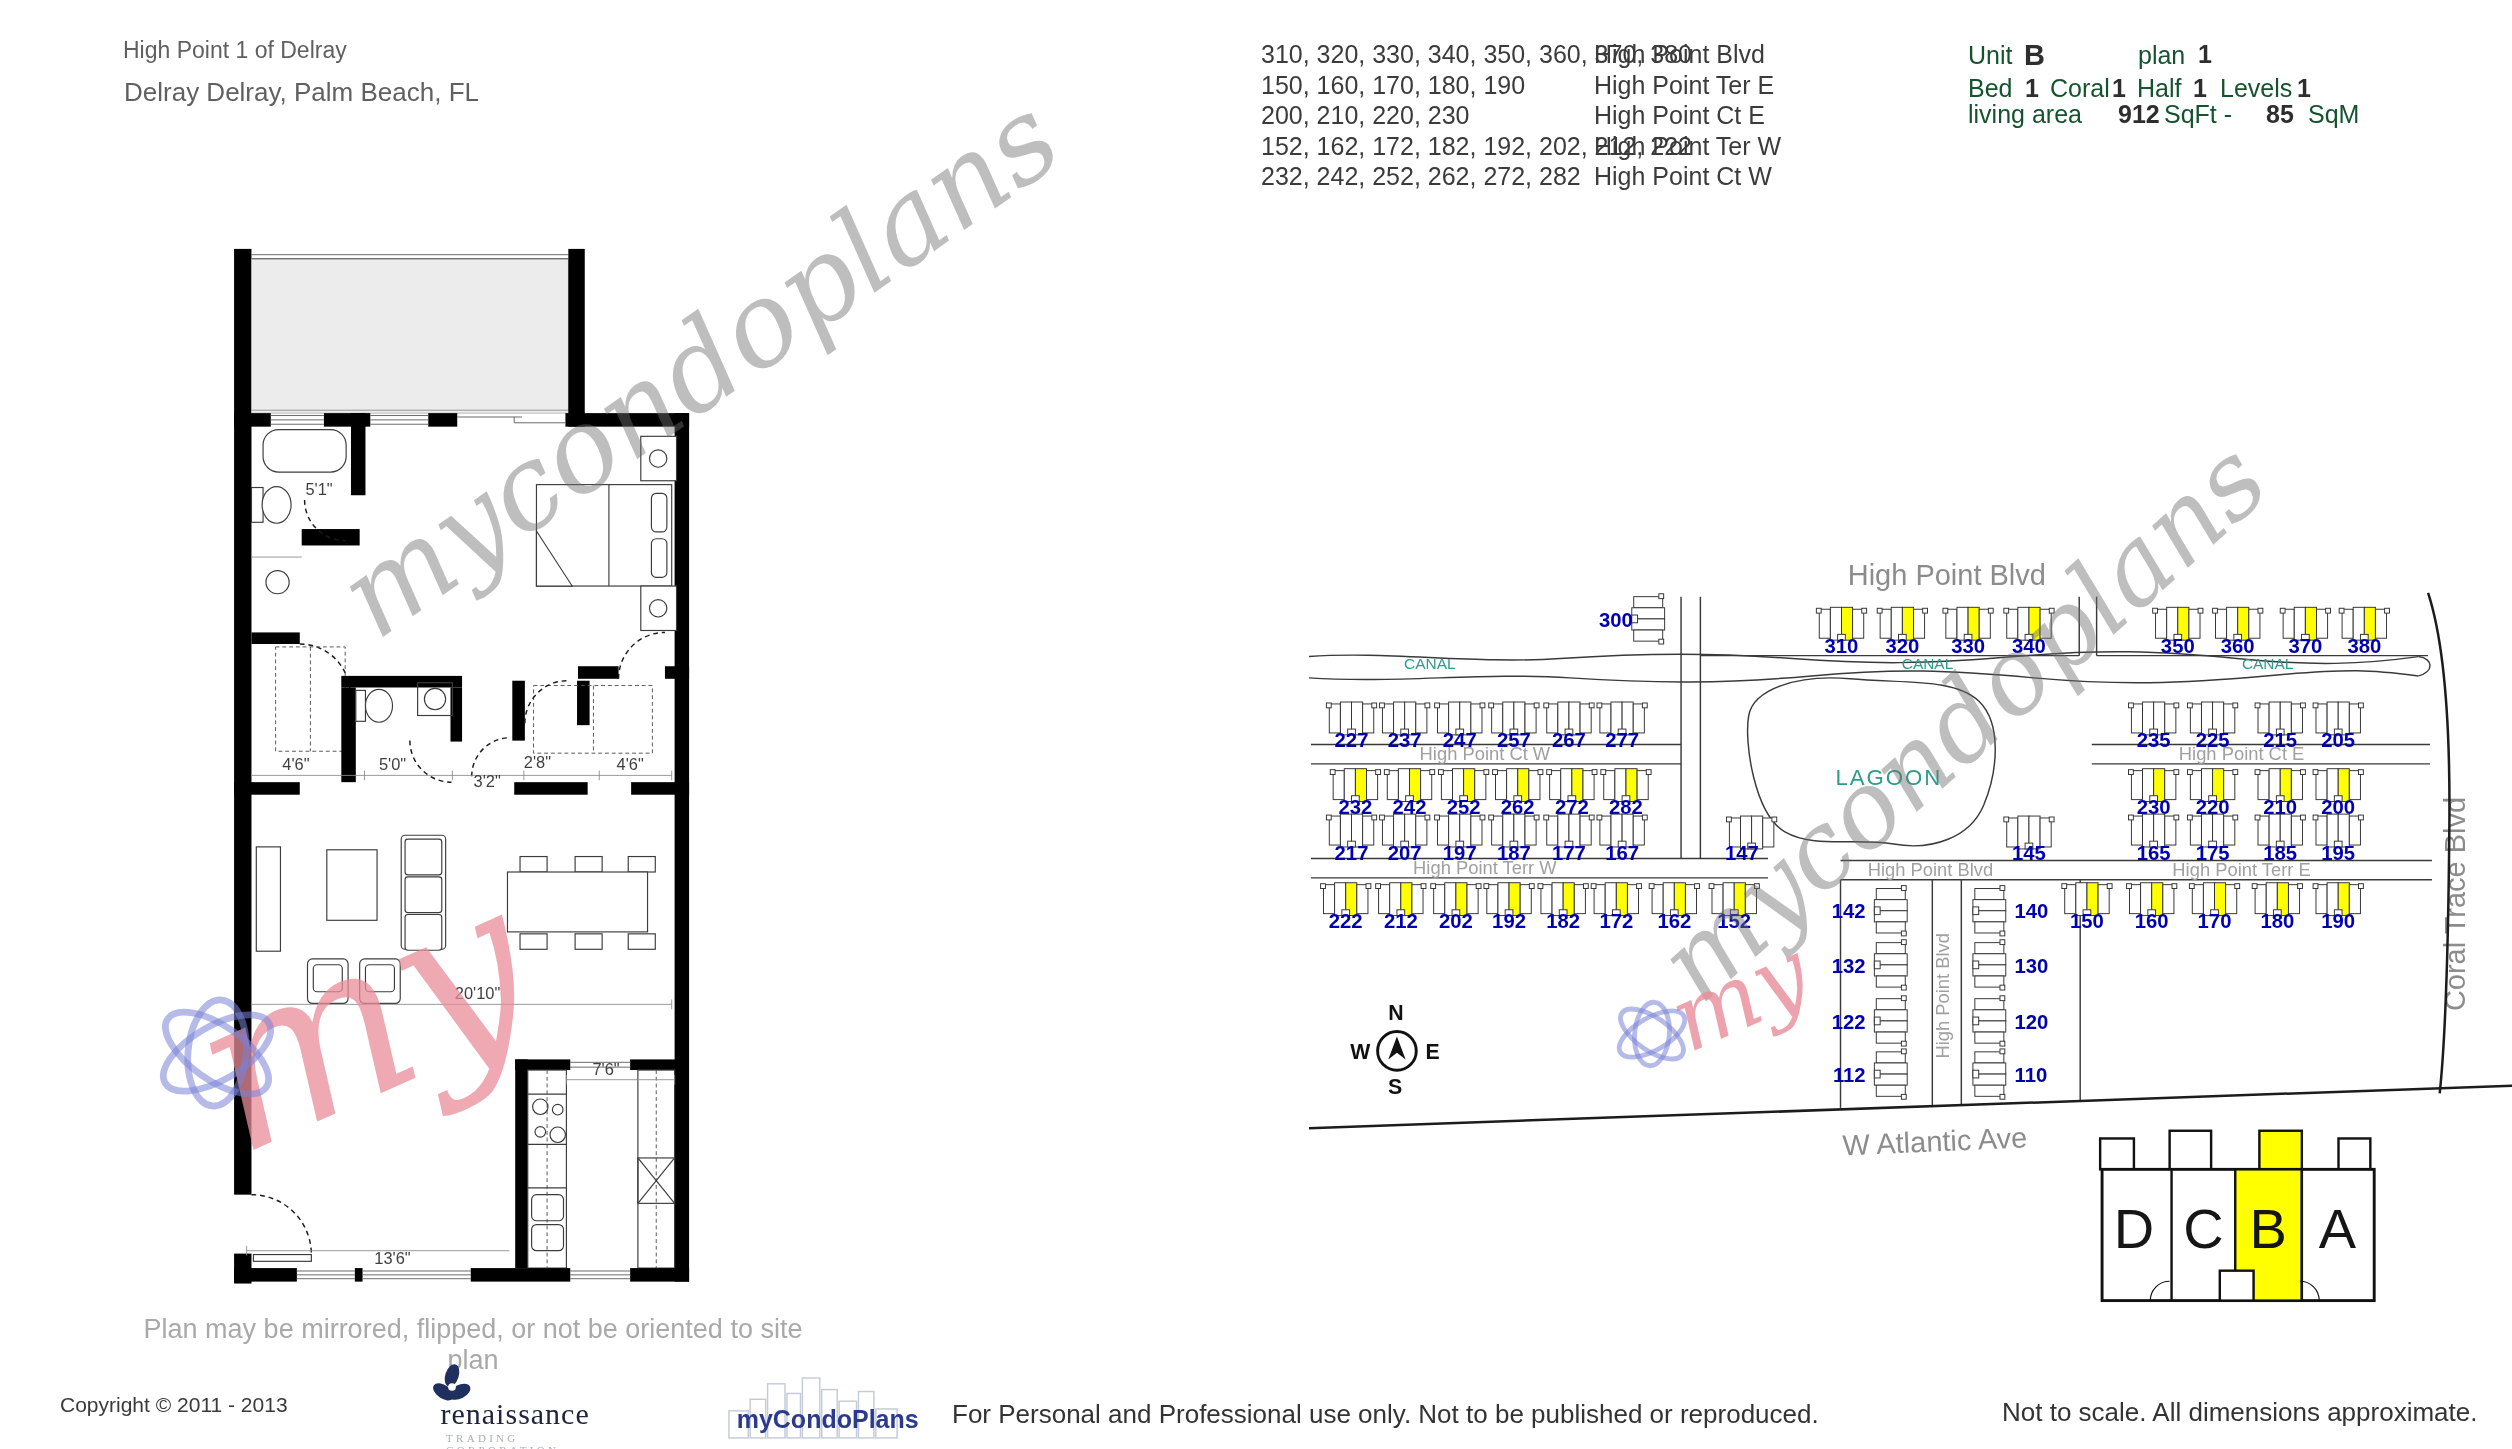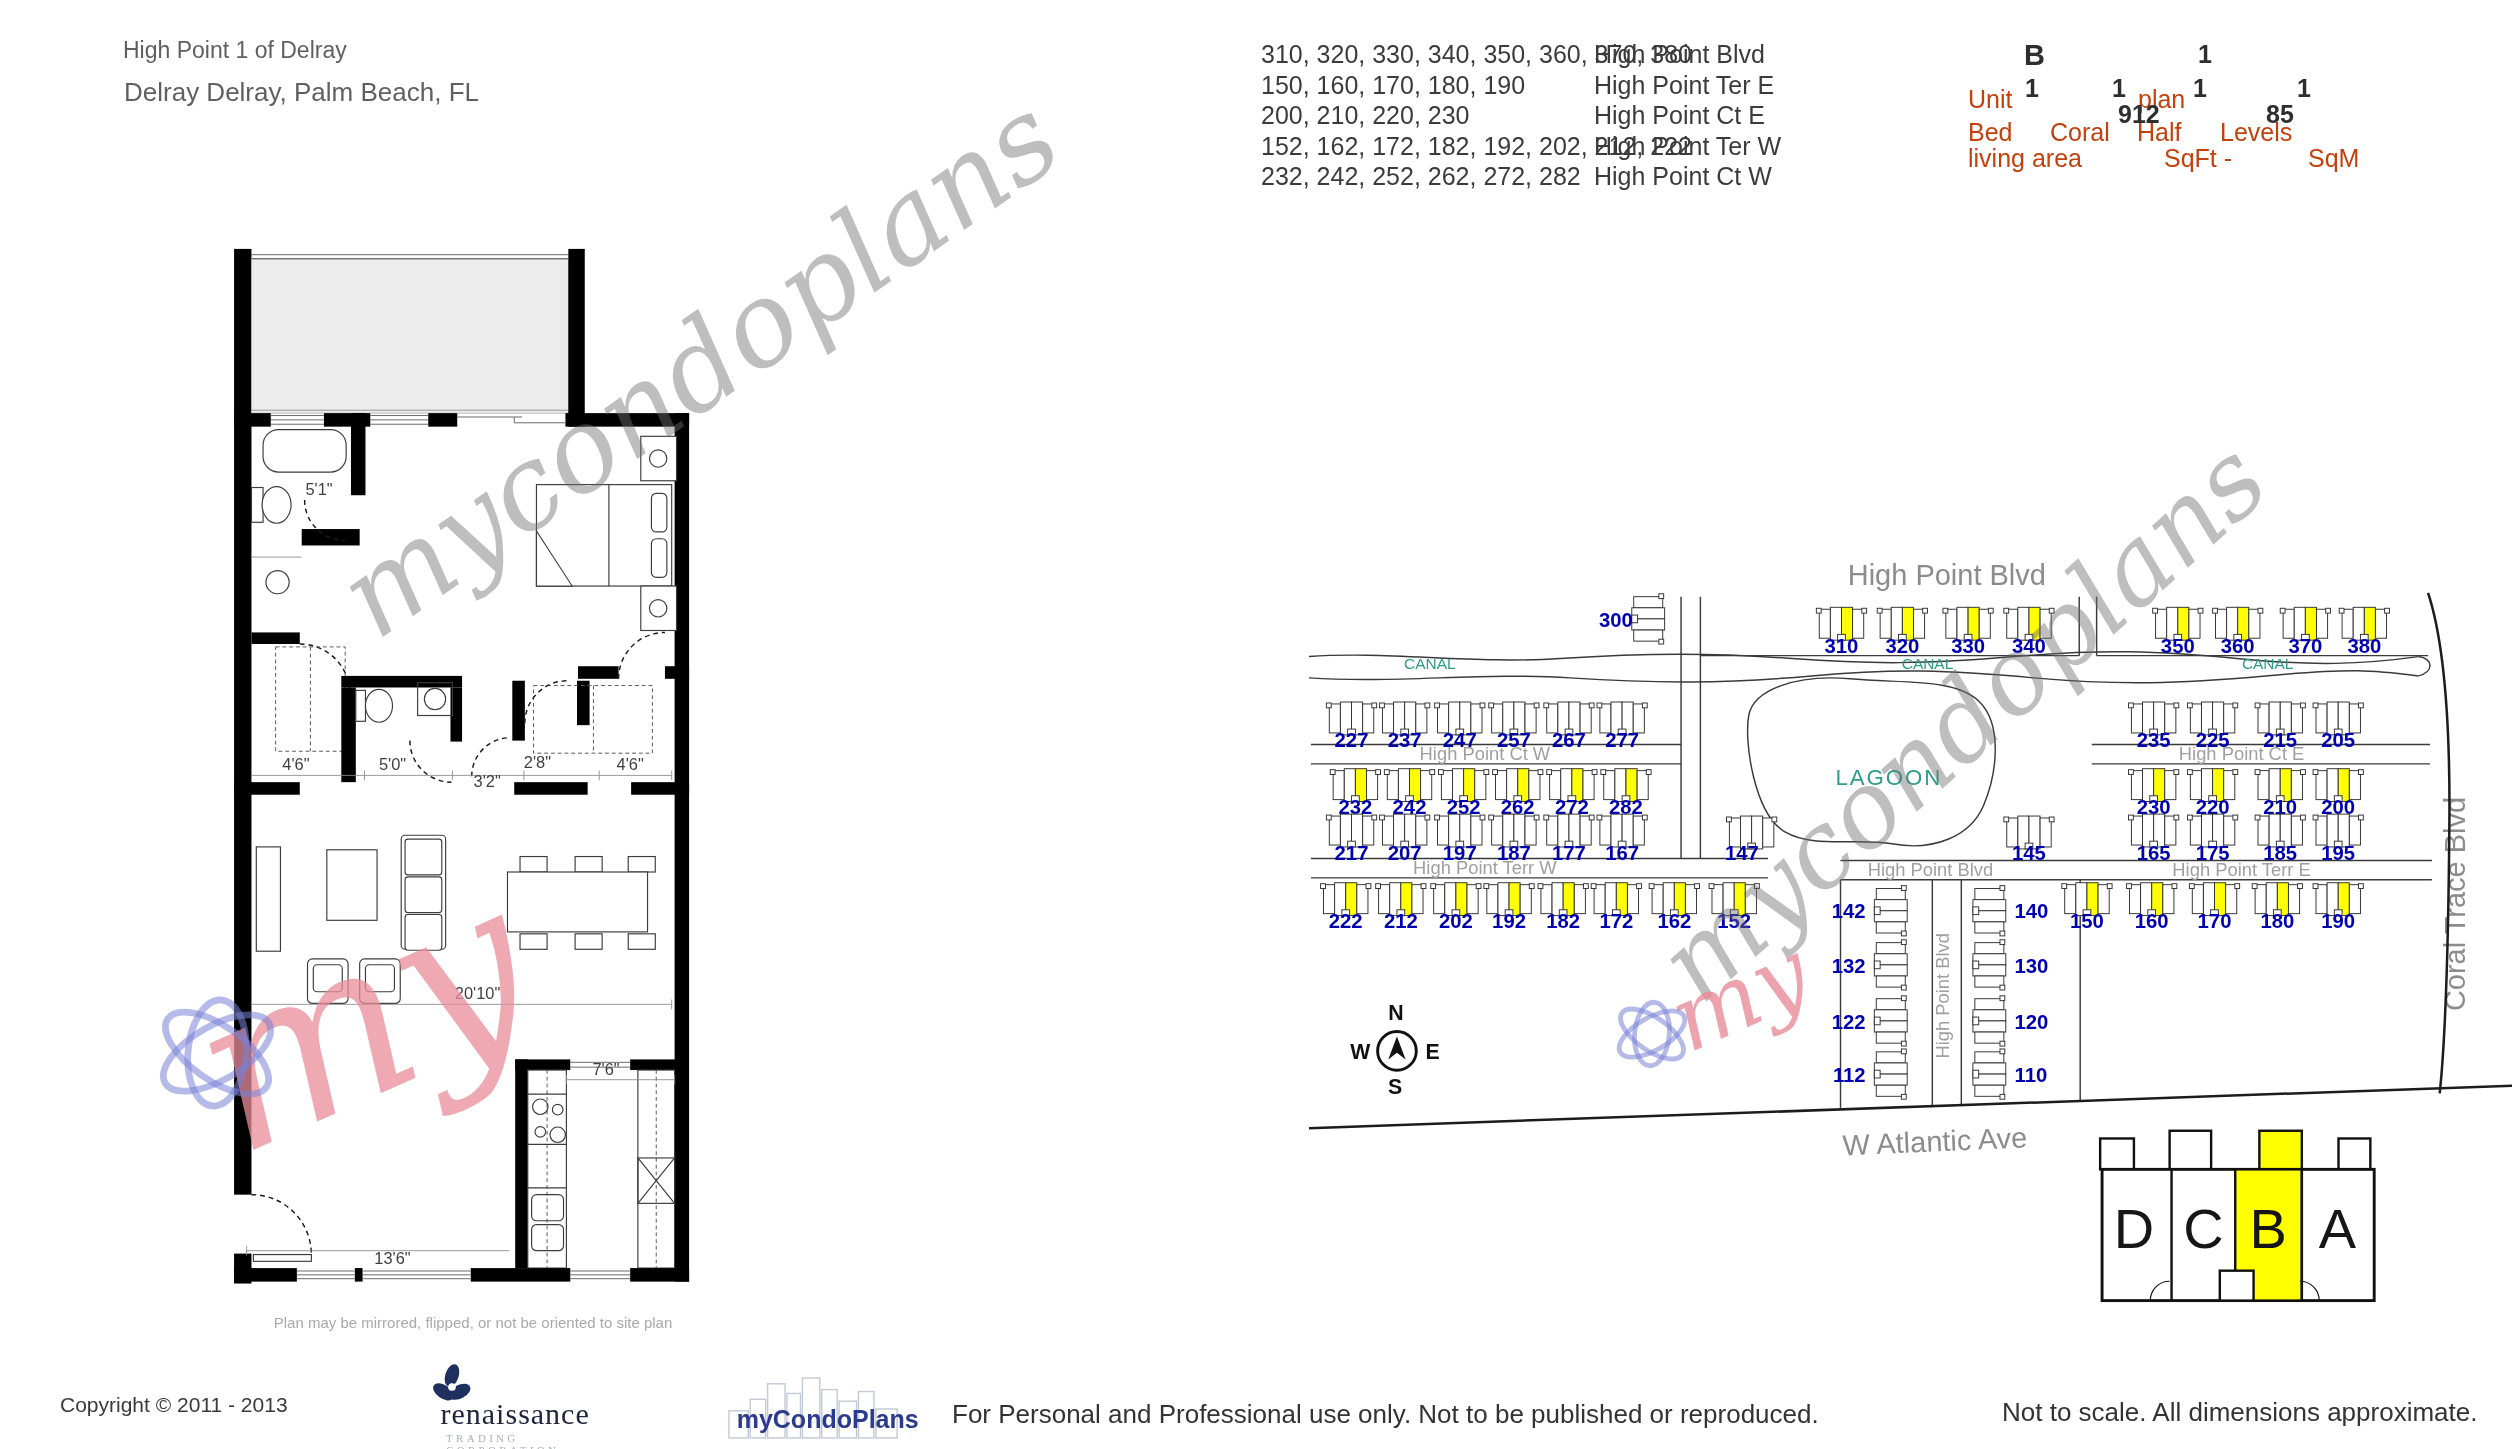--- a/index.html
+++ b/index.html
@@ -6,21 +6,21 @@
   #page{position:relative;width:2512px;height:1449px;background:#fff;overflow:hidden;
         font-family:"Liberation Sans",sans-serif;color:#333;}
   .abs{position:absolute;}
   
   #title{left:123px;top:37px;font-size:23px;color:#606060;}
   #subtitle{left:124px;top:77px;font-size:26px;color:#606060;}
   #address{left:1261px;top:39px;display:grid;grid-template-columns:333px auto;
            font-size:25px;color:#3b3b3b;line-height:30.5px;white-space:nowrap;}
   #unitinfo{left:1968px;top:41px;width:464px;height:97px;font-size:25px;white-space:nowrap;}
   #unitinfo span{position:absolute;}
-  .lbl{color:#c2410c;margin-top:44px;}
+  .lbl{color:#14532d;}
   .val{color:#2e2e2e;font-weight:bold;}
   
   #plan{left:232px;top:246px;}
   .w{fill:#000;stroke:none;}
   .f{fill:#fff;stroke:#3c3c3c;stroke-width:1.2;}
   .fo{fill:none;stroke:#3c3c3c;stroke-width:1.2;}
   .t{stroke:#8a8a8a;stroke-width:0.9;fill:none;}
   .d{fill:none;stroke:#1a1a1a;stroke-width:1.5;stroke-dasharray:5 4;}
   .dash{fill:none;stroke:#555;stroke-width:1;stroke-dasharray:4 3;}
   .winl{stroke:#666;stroke-width:1;}
@@ -28,21 +28,21 @@
   
   #map{left:1309px;top:556px;}
   .street{font-size:19px;fill:#a0a0a0;text-anchor:middle;}
   .big{font-size:30px;fill:#8c8c8c;text-anchor:middle;}
   .teal{fill:#2e9c8a;text-anchor:middle;}
   .mline{stroke:#3a3a3a;stroke-width:1.5;fill:none;}
   .bline{stroke:#1c1c1c;stroke-width:2.6;fill:none;}
   
   .keyletter{font-size:58px;fill:#161616;text-anchor:middle;}
   
-  #plannote{left:135px;top:1314px;width:676px;text-align:center;font-size:15px;color:#a9a9a9;}
+  #plannote{left:135px;top:1314px;width:676px;text-align:center;font-size:27px;color:#a9a9a9;}
   #copyright{left:60px;top:1393px;font-size:21px;color:#3a3a3a;}
   #ren{left:425px;top:1362px;width:193px;height:87px;font-family:Liberation Serif, serif;}
   #ren .name{position:absolute;left:15.5px;top:35px;font-size:30px;color:#20243c;letter-spacing:1px;}
   #ren .tag{position:absolute;left:21px;top:70px;font-size:11px;color:#a9aebc;letter-spacing:3.3px;}
   #mcp{left:727px;top:1372px;width:174px;height:77px;}
   #mcp .name{position:absolute;left:9.7px;top:33px;font-size:25px;font-weight:bold;color:#2b3a8c;}
   #usage{left:952px;top:1399px;font-size:26px;color:#333;}
   #scalenote{left:2002px;top:1397px;font-size:26px;color:#333;}
   
   .wm{position:absolute;font-family:"DejaVu Serif",serif;font-style:italic;pointer-events:none;z-index:6;white-space:nowrap;}

